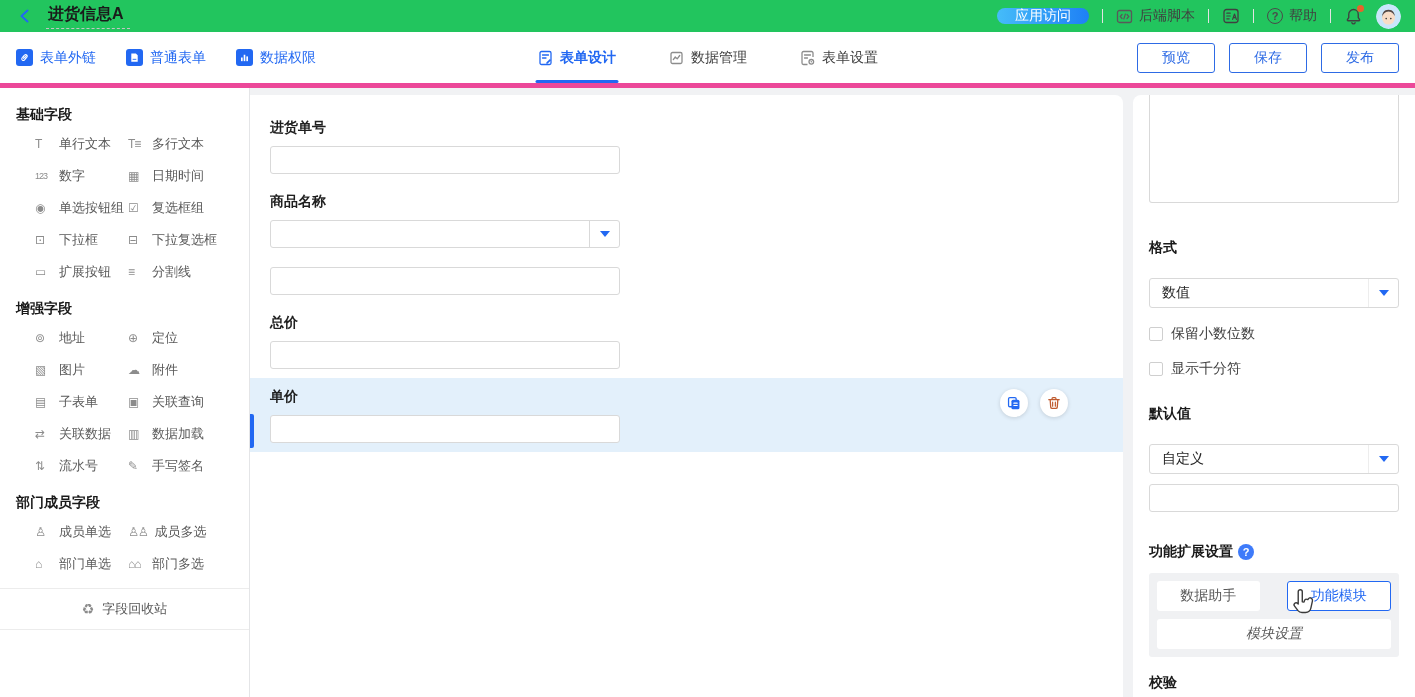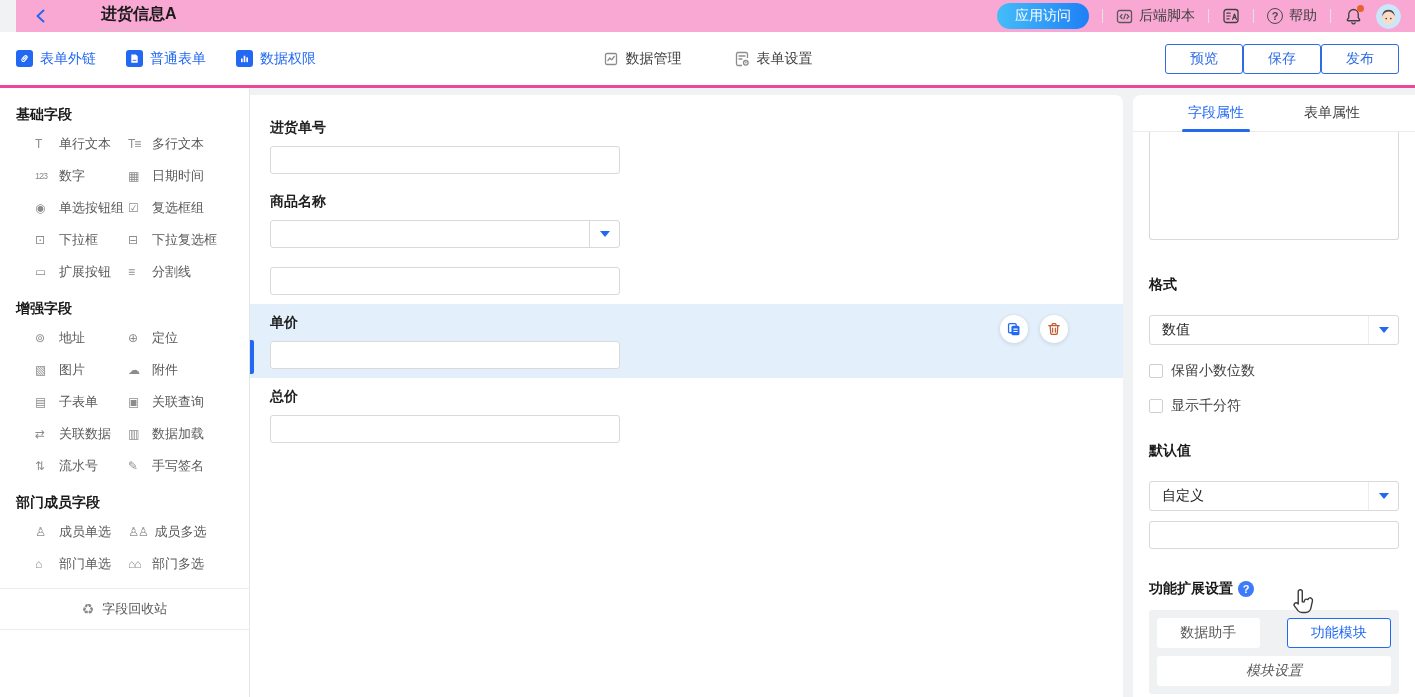--- a/index.html
+++ b/index.html
@@ -1,44 +1,44 @@
 <!DOCTYPE html>
 <html><head>
 <meta charset="utf-8">
 <style>
   * { margin:0; padding:0; box-sizing:border-box; }
   html,body { width:1415px; height:697px; overflow:hidden;
     font-family:"Liberation Sans","DejaVu Sans",sans-serif; background:#F1F2F4; color:#262626; }
 
   
-  .hdr { position:absolute; top:0; left:16px; right:0; height:32px; background:#f9a8d4; display:flex; align-items:center; padding:0 14px; z-index:5;gap:37px;}
+  .hdr { position:absolute; top:0; left:0; right:0; height:32px; background:#22c55e; display:flex; align-items:center; padding:0 14px; z-index:5;}
   .back { width:22px; height:22px; display:flex; align-items:center; justify-content:center; cursor:pointer; margin-right:10px;}
   .title { font-size:16px; font-weight:700; color:#1a1a1a; border-bottom:1px dashed #c4c4c4; padding:1px 6px 3px 2px;}
   .hdr-right { margin-left:auto; display:flex; align-items:center; gap:13px; }
-  .pill { height:26px; padding:0 18px; border-radius:14px; border:none; color:#fff; font-size:14px;
+  .pill { height:16px; padding:0 18px; border-radius:14px; border:none; color:#fff; font-size:14px;
     background:linear-gradient(90deg,#45BCF9,#1E80F5); display:flex; align-items:center; cursor:pointer;text-align:center;}
   .vsep { width:1px; height:14px; background:#e3e3e3; }
   .hitem { display:flex; align-items:center; gap:6px; font-size:14px; color:#404040; cursor:pointer;}
   .helpcirc { width:16px; height:16px; border:1.4px solid #4a4a4a; border-radius:50%; font-size:11px; display:flex; align-items:center; justify-content:center; color:#4a4a4a; font-weight:700;}
   .bellwrap { position:relative; display:flex; }
   .belldot { position:absolute; top:-2px; right:-1px; width:7px; height:7px; border-radius:50%; background:#E8622C;}
   .avatar { width:25px; height:25px; border-radius:50%; overflow:hidden; cursor:pointer; }
 
   
-  .tbar { position:absolute; top:32px; left:0; right:0; height:56px; background:#fff; border-bottom:3px solid #ec4899; display:flex; align-items:center; padding:0 16px; z-index:4;}
+  .tbar { position:absolute; top:32px; left:0; right:0; height:56px; background:#fff; border-bottom:5px solid #ec4899; display:flex; align-items:center; padding:0 16px; z-index:4;}
   .chips { display:flex; align-items:center; gap:30px; }
   .chip { display:flex; align-items:center; gap:7px; font-size:14px; color:#2268F2; cursor:pointer;}
   .chipicon { width:17px; height:17px; background:#2268F2; border-radius:3px; display:flex; align-items:center; justify-content:center;}
   .ctabs { position:absolute; left:50%; top:0; bottom:0; transform:translateX(-50%); display:flex; gap:44px;}
   .ctab { display:flex; align-items:center; gap:7px; font-size:14px; color:#404040; cursor:pointer; position:relative; padding:0 4px;}
   .ctab svg { color:#8c8c8c; }
   .ctab.active { color:#2268F2; font-weight:600;}
   .ctab.active svg { color:#2268F2; }
   .ctab.active::after { content:""; position:absolute; left:2px; right:2px; bottom:0; height:3px; border-radius:2px; background:#2268F2;}
-  .tacts { margin-left:auto; display:flex; }
+  .tacts { margin-left:auto; display:flex; gap:14px; }
   .obtn { width:78px; height:30px; background:#fff; border:1px solid #2E6BE5; color:#2E6BE5; border-radius:3px; font-size:14px; cursor:pointer;}
 
   
   .content { position:absolute; top:88px; left:0; right:0; bottom:0; background:#F1F2F4;}
 
   
   .sbar { position:absolute; top:0; bottom:0; left:0; width:250px; background:#fff; border-right:1px solid #E4E5E7; padding-top:6px;}
   .sec-title { font-size:14px; font-weight:700; color:#1a1a1a; margin:12px 0 4px 16px;}
   .sec-items { display:grid; grid-template-columns:93px 1fr; margin-left:35px;}
   .fitem { height:32px; display:flex; align-items:center; gap:7px; font-size:13px; color:#595959; cursor:pointer; white-space:nowrap;}
@@ -159,20 +159,28 @@
             <rect x="2.2" y="6" width="1.8" height="4" fill="#fff"></rect>
             <rect x="5.1" y="3" width="1.8" height="7" fill="#fff"></rect>
             <rect x="8" y="4.8" width="1.8" height="5.2" fill="#fff"></rect>
           </svg>
         </span>
       <span>数据权限</span>
     </div>
   </div>
 
   <div class="ctabs">
+    <div class="ctab active">
+      <svg width="16" height="16" viewBox="0 0 16 16">
+          <rect x="2.5" y="1.5" width="11" height="13" rx="1.5" fill="none" stroke="currentColor" stroke-width="1.3"></rect>
+          <path d="M5 5h6M5 8h3.5" stroke="currentColor" stroke-width="1.3" stroke-linecap="round"></path>
+          <path d="M8.8 12.6l3.6-3.6 1.2 1.2-3.6 3.6h-1.2z" fill="currentColor" stroke="none"></path>
+        </svg>
+      <span>表单设计</span>
+    </div>
     <div class="ctab">
       <svg width="16" height="16" viewBox="0 0 16 16">
           <rect x="2.5" y="2.5" width="11" height="11" rx="1.5" fill="none" stroke="currentColor" stroke-width="1.3"></rect>
           <path d="M4.8 9.6l2-2.6 1.9 1.9 2.5-3.4" fill="none" stroke="currentColor" stroke-width="1.3" stroke-linecap="round" stroke-linejoin="round"></path>
         </svg>
       <span>数据管理</span>
     </div>
     <div class="ctab">
       <svg width="16" height="16" viewBox="0 0 16 16">
           <path d="M13.5 7V3a1.5 1.5 0 00-1.5-1.5H4A1.5 1.5 0 002.5 3v10A1.5 1.5 0 004 14.5h4" fill="none" stroke="currentColor" stroke-width="1.3"></path>
@@ -315,20 +323,24 @@
     </div>
     <div class="frow">
       <div class="flabel">商品名称</div>
       <div class="ctl sel">
         <span class="caretbox">
             <span class="caret"></span>
           </span>
       </div>
     </div>
     <div class="frow">
+      <div class="ctl"></div>
+    </div>
+    <div class="frow">
+      <div class="flabel">总价</div>
       <div class="ctl"></div>
     </div>
     <div class="frow selected">
       <span class="accentbar"></span>
       <div class="flabel">单价</div>
       <div class="ctl"></div>
       <div class="rowacts">
         <span class="circbtn">
           <svg width="16" height="16" viewBox="0 0 20 20">
               <rect x="3.2" y="3.2" width="9.5" height="11.5" rx="1.6" fill="none" stroke="#2268F2" stroke-width="1.6"></rect>
@@ -339,35 +351,23 @@
         <span class="circbtn">
           <svg width="16" height="16" viewBox="0 0 20 20">
               <path d="M3.5 5.8h13" stroke="#C05B2F" stroke-width="1.6" stroke-linecap="round"></path>
               <path d="M7.6 5.6V4.4c0-.6.5-1.1 1.1-1.1h2.6c.6 0 1.1.5 1.1 1.1v1.2" fill="none" stroke="#C05B2F" stroke-width="1.6"></path>
               <path d="M5.2 5.8l.7 9.4c.1.9.8 1.6 1.7 1.6h4.8c.9 0 1.6-.7 1.7-1.6l.7-9.4" fill="none" stroke="#C05B2F" stroke-width="1.6"></path>
               <path d="M8.3 9v5M11.7 9v5" stroke="#C05B2F" stroke-width="1.5" stroke-linecap="round"></path>
             </svg>
         </span>
       </div>
     </div>
-    <div class="frow">
-      <div class="flabel">总价</div>
-      <div class="ctl"></div>
-    </div>
   </div>
 
   <div class="rpanel">
-    <div class="ptabs">
-      <div class="ptab active">
-          <span>字段属性</span>
-        </div>
-      <div class="ptab">
-          <span>表单属性</span>
-        </div>
-    </div>
     <div class="pbody">
       <div class="ta"></div>
 
       <div class="phead">格式</div>
       <div class="psel">
         <span>数值</span>
         <span class="caretbox">
             <span class="caret"></span>
           </span>
       </div>

